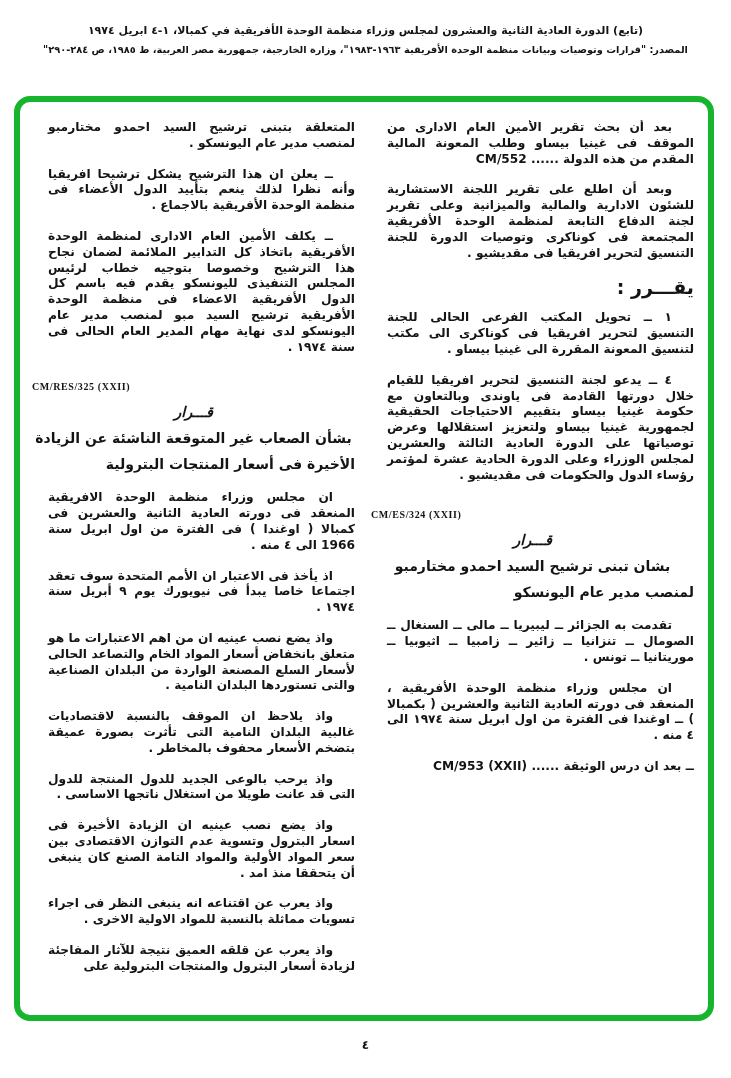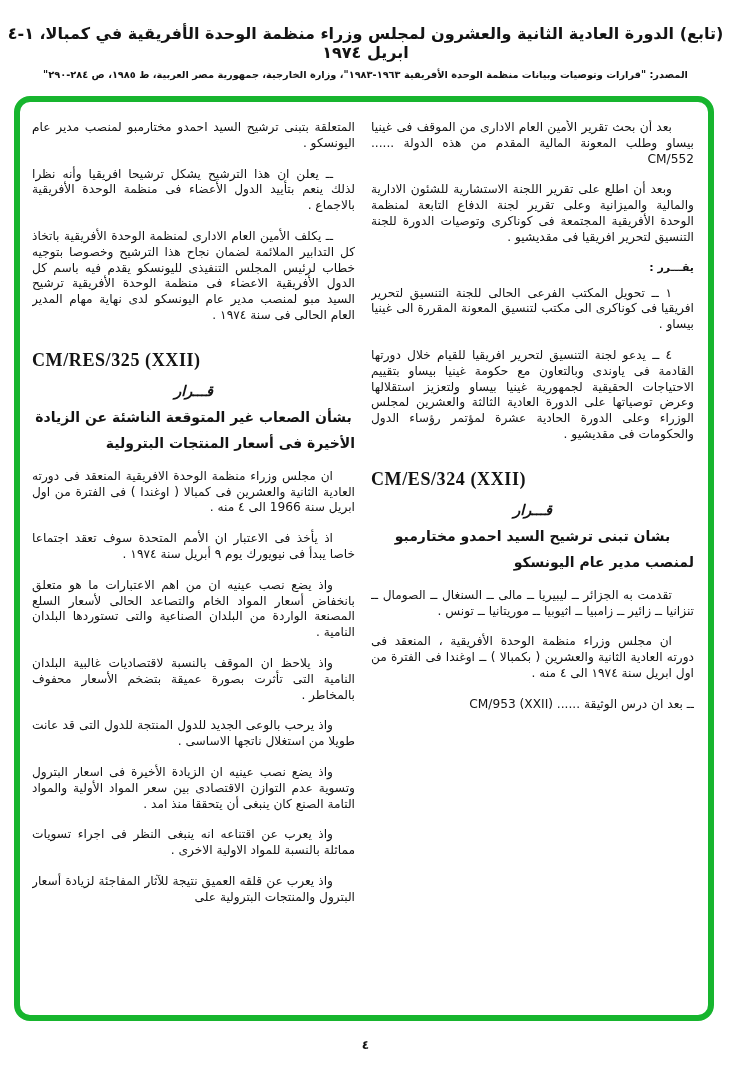--- a/index.html
+++ b/index.html
@@ -12,21 +12,21 @@
     color: #141414;
     -webkit-font-smoothing: antialiased;
   }
   .header {
     position: absolute;
     top: 24px; left: 0; right: 0;
     text-align: center;
     direction: rtl;
   }
   .header-line1 {
-    font-size: 16px;
+    font-size: 11px;
     font-weight: bold;
     letter-spacing: 0.2px;
   }
   .header-line2 {
     margin-top: 7px;
     font-size: 9.8px;
     font-weight: bold;
   }
   .frame {
     position: absolute;
@@ -45,42 +45,42 @@
     gap: 16px;
     height: 100%;
   }
   .column {
     flex: 1 1 0;
     min-width: 0;
     direction: rtl;
     overflow: hidden;
   }
   .para {
-    margin: 0 0 15px 0;
+    margin: 0 0 15px 16px;
     font-size: 12.2px;
     line-height: 15.8px;
-    font-weight: normal;
+    font-weight: bold;
     text-align: justify;
     text-indent: 22px;
   }
   .para.no-indent { text-indent: 0; }
   .para.gap-top { margin-top: 10px; }
   .decides {
     margin: 2px 0 12px 0;
-    font-size: 11px;
+    font-size: 19px;
     font-weight: bold;
     text-align: right;
     text-indent: 0;
   }
   .doc-ref {
     direction: ltr;
     text-align: left;
     font-family: "Liberation Serif", serif;
     font-weight: bold;
-    font-size: 18px;
+    font-size: 10px;
     letter-spacing: 0.6px;
     margin: 16px 0 12px 0;
   }
   .doc-ref.extra-top { margin-top: 26px; }
   .res-title {
     text-align: center;
     font-size: 14.5px;
     font-weight: bold;
     margin: 6px 0 10px 0;
     font-style: italic;

